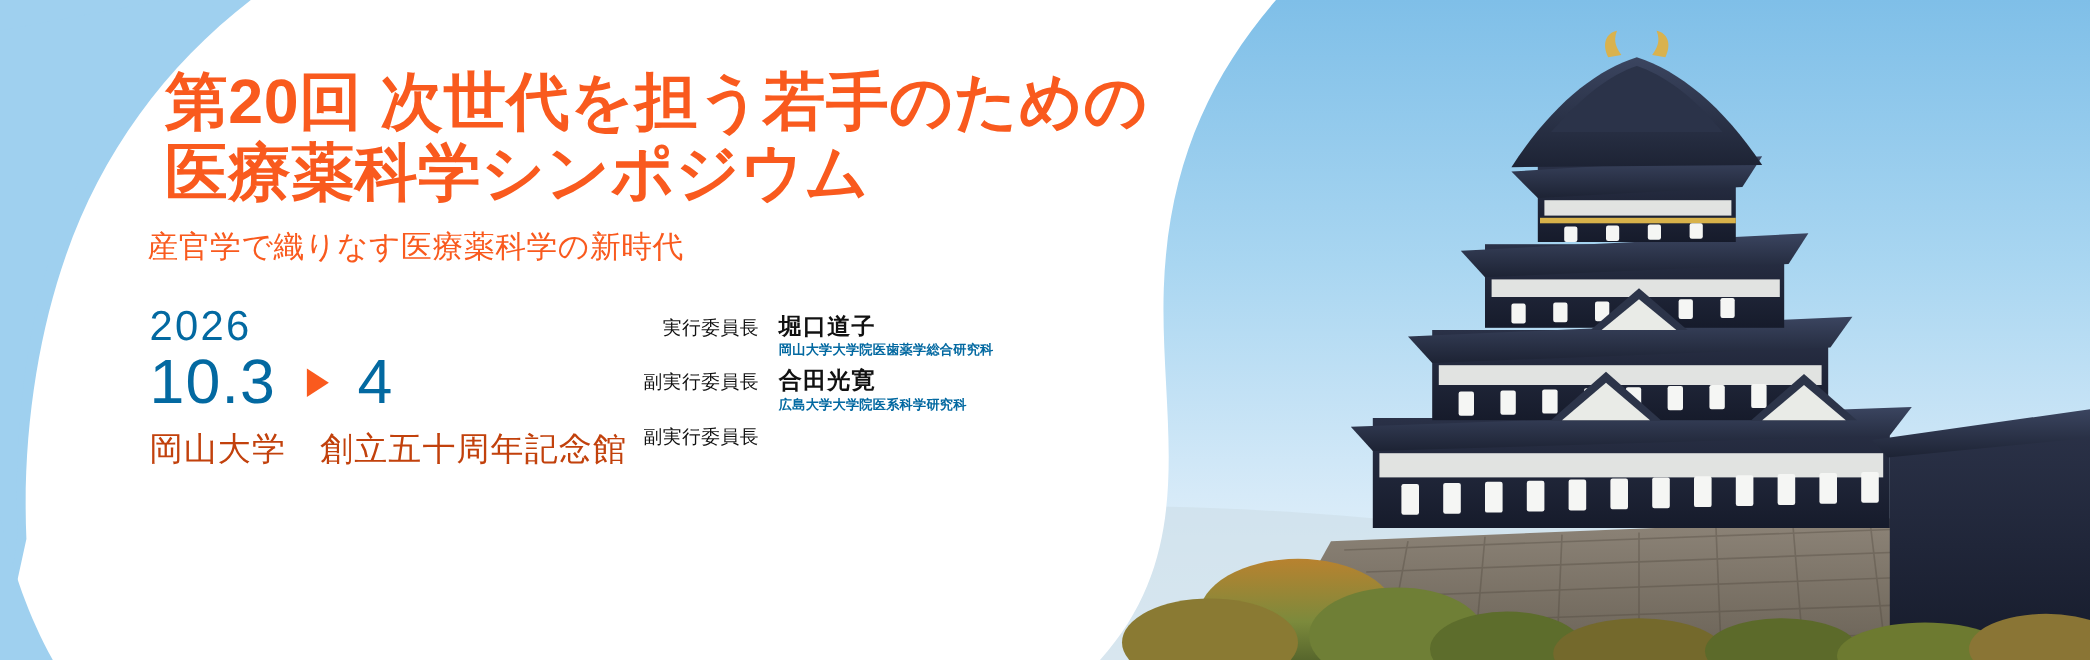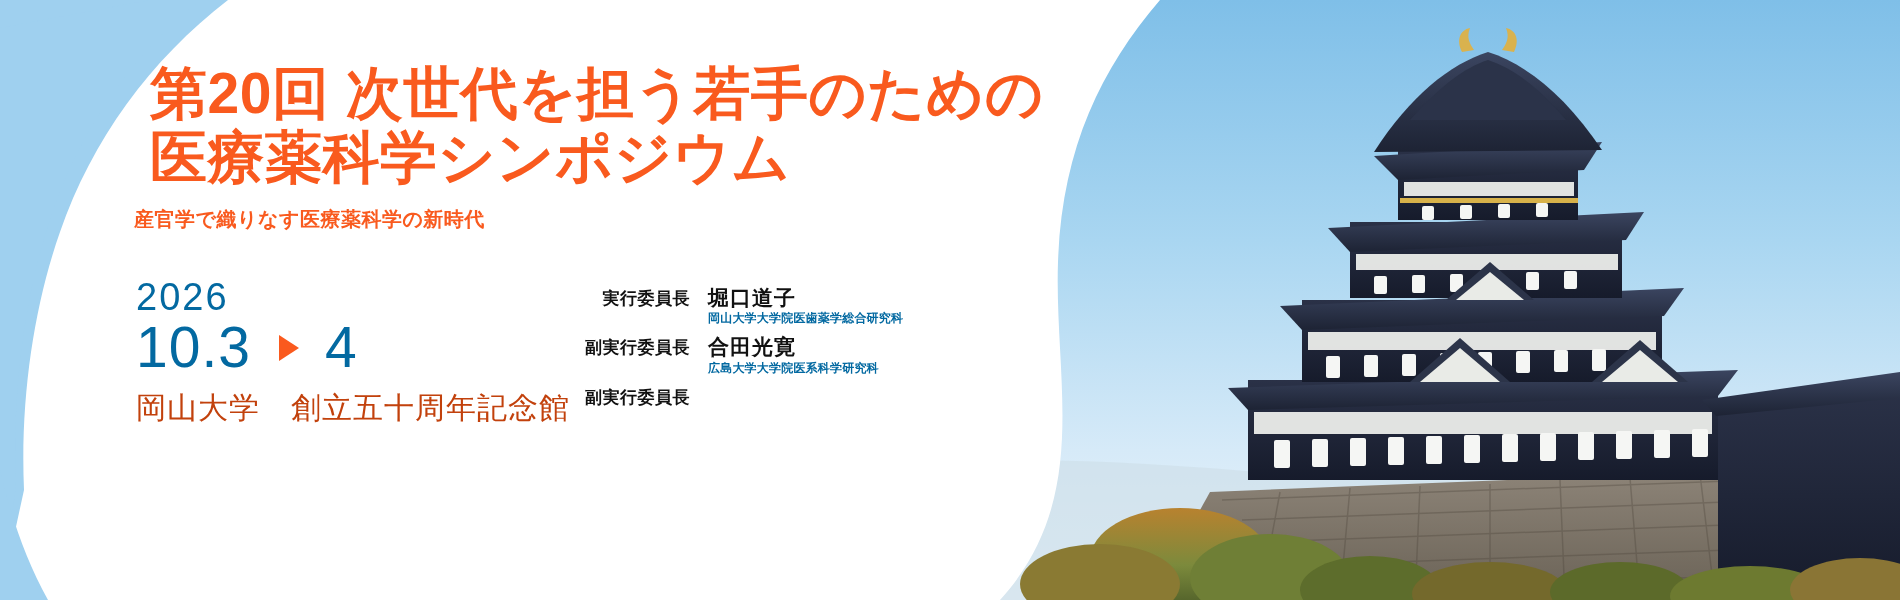--- a/index.html
+++ b/index.html
@@ -62,22 +62,22 @@
     font-weight:700;
     line-height:1.12;
     letter-spacing:0.5px;
     white-space:pre-line;
   }
   .subtitle{
     position:absolute;
     left:134px;
     top:206px;
     color:#f95a1e;
-    font-size:20px;
-    font-weight:700;
+    font-size:28px;
+    font-weight:400;
     letter-spacing:0.5px;
   }
 
   .date-block{
     position:absolute;
     left:136px;
     top:278px;
     color:#0369a1;
   }
   .date-year{
@@ -127,21 +127,21 @@
   .c-row{
     display:flex;
     align-items:flex-start;
     margin-bottom:10px;
   }
   .c-role{
     width:118px;
     text-align:right;
     color:#111;
     font-size:17px;
-    font-weight:700;
+    font-weight:400;
     line-height:1.25;
     letter-spacing:0.5px;
     padding-top:2px;
   }
   .c-info{
     margin-left:18px;
   }
   .c-name{
     color:#111;
     font-size:21px;

